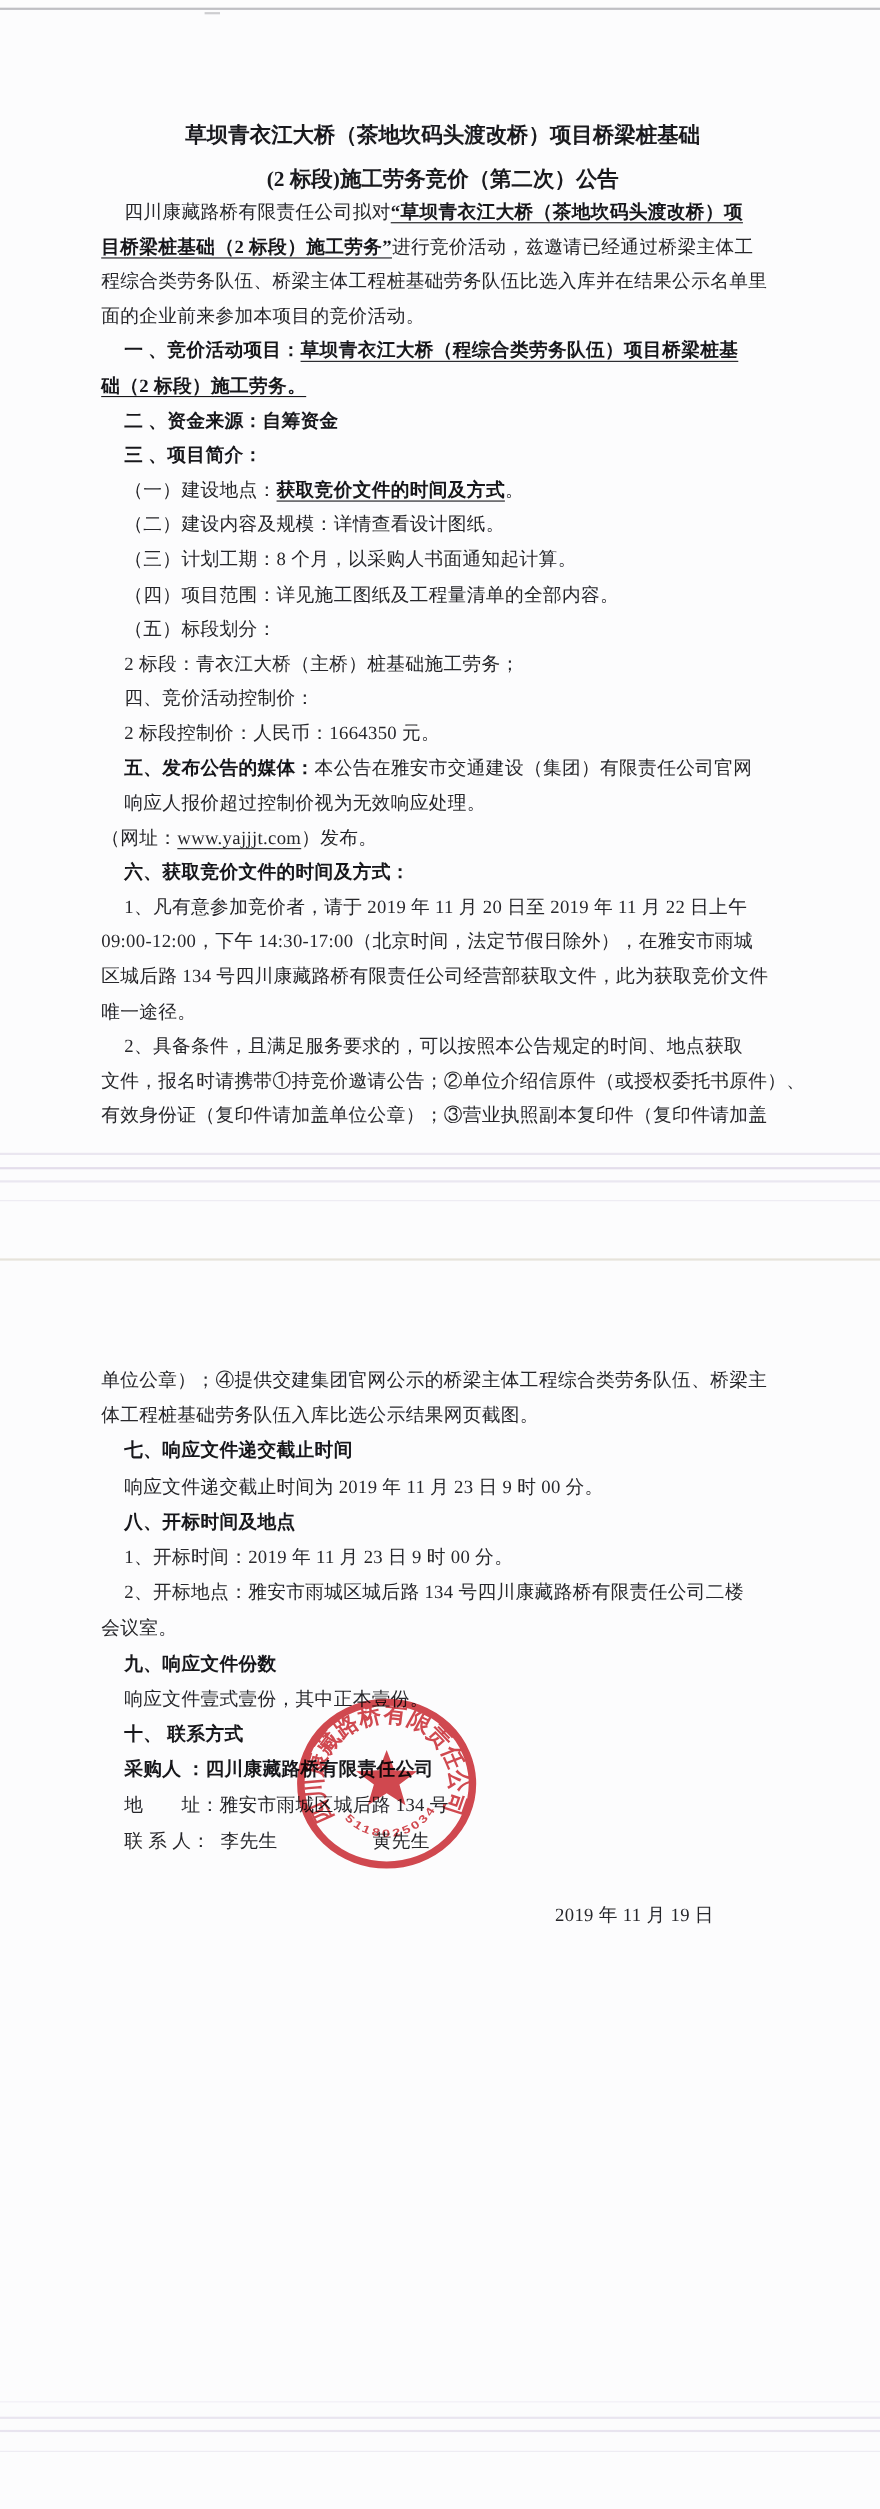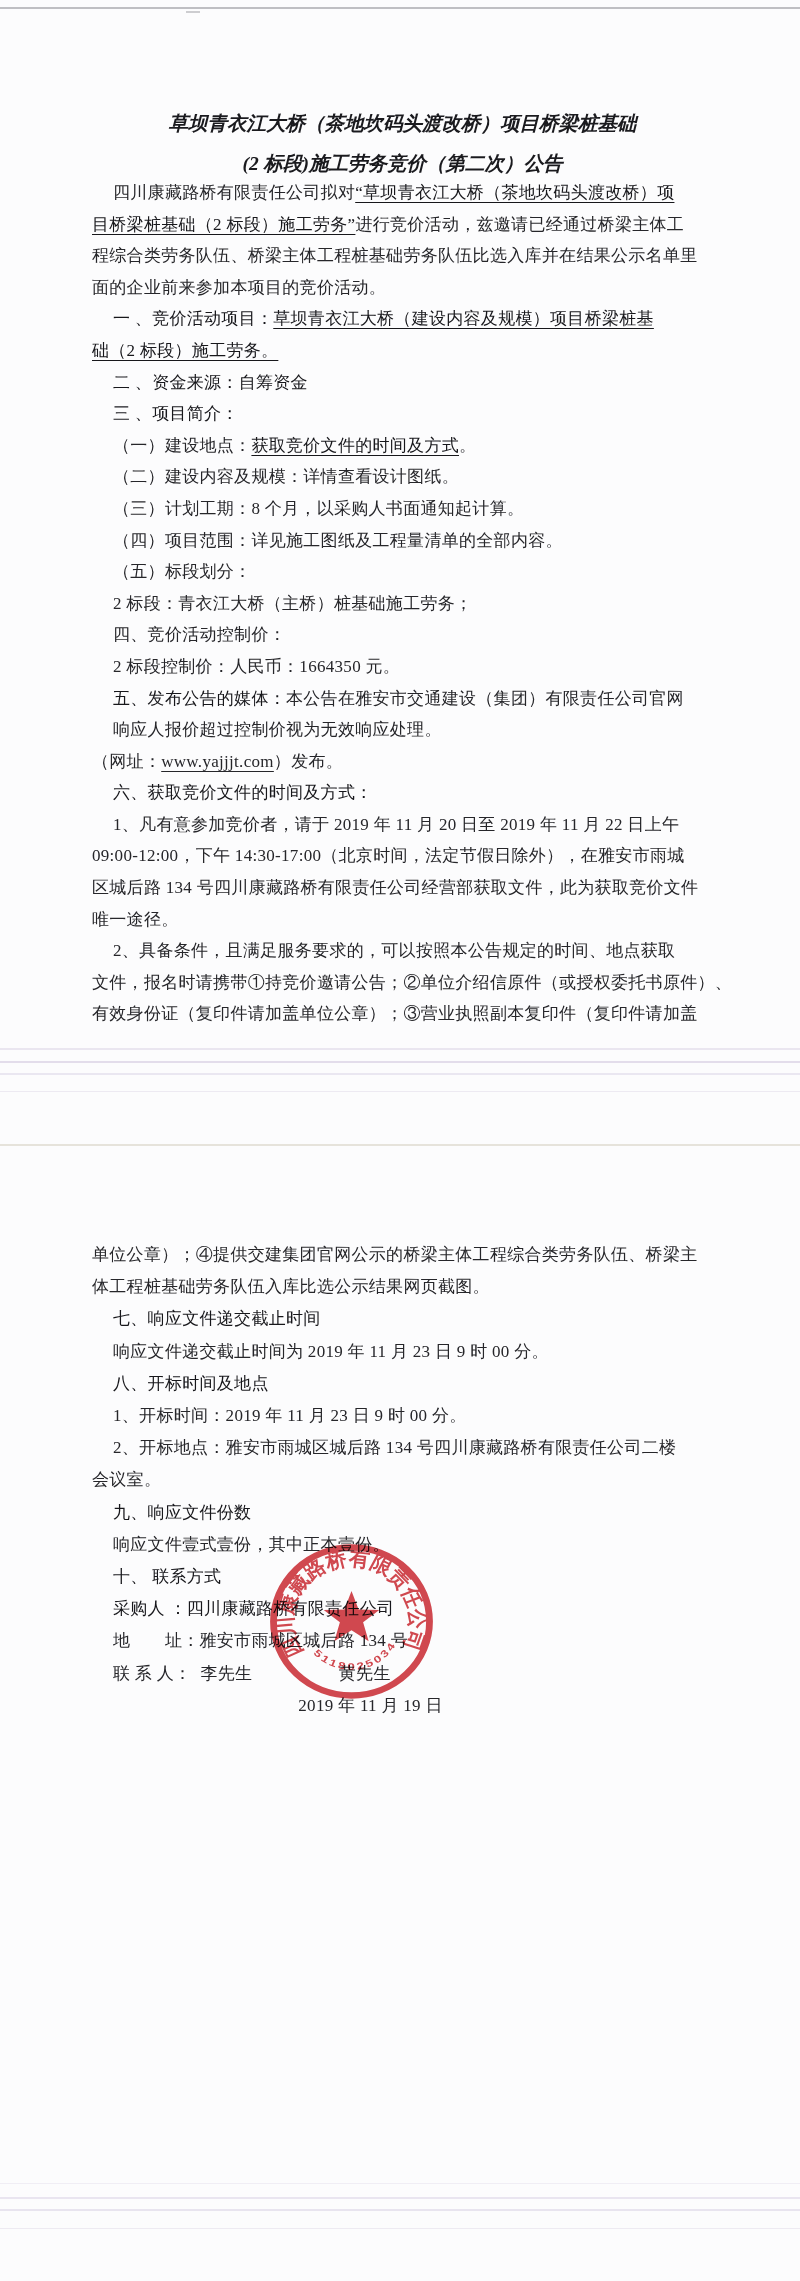--- a/index.html
+++ b/index.html
@@ -8,33 +8,33 @@
     background:#fcfcfd;
     font-family:"Liberation Serif","DejaVu Serif",serif;
     color:#26262a;
   }
   .doc{position:absolute;inset:0;}
   .scan-line{position:absolute;left:0;width:800px;pointer-events:none;}
   .title{
     position:absolute;left:92px;width:621px;top:104px;
     text-align:center;font-weight:700;font-size:19.5px;line-height:40px;color:#1a1a1e;
   }
-  .title .tline{white-space:pre;font-style:italic;}
+  .title .tline{white-space:pre;}
   .body1{
     position:absolute;left:92px;width:640px;top:177px;
     font-size:17px;line-height:31.6px;letter-spacing:0.3px;
   }
   .body2{
     position:absolute;left:92px;width:640px;top:1239px;
     font-size:17px;line-height:32.2px;letter-spacing:0.3px;
   }
   .line{white-space:pre;}
   .line.ind{text-indent:21px;}
-  .line.right{text-align:center;padding-right:83px;}
-  .line span.b{font-weight:400;color:#17171b;}
+  .line.right{text-align:right;padding-right:83px;margin-top:35px;}
+  .line span.b{font-weight:700;color:#17171b;}
   .line span.u{text-decoration:underline;text-underline-offset:4px;text-decoration-thickness:1.3px;}
   .stamp{
     position:absolute;left:254px;top:1529px;width:195px;height:185px;
     mix-blend-mode:multiply;opacity:0.92;z-index:5;
   }
   .stamp text{font-family:"Liberation Sans","DejaVu Sans",sans-serif;font-weight:700;}
 </style>
 </head>
 <body>
 
@@ -45,21 +45,21 @@
 
   <div class="title">
     <div class="tline">草坝青衣江大桥（茶地坎码头渡改桥）项目桥梁桩基础</div>
     <div class="tline">(2 标段)施工劳务竞价（第二次）公告</div>
   </div>
   <div class="body1" id="page1-body">
       <div class="line ind"><span class="">四川康藏路桥有限责任公司拟对</span><span class="b u">“草坝青衣江大桥（茶地坎码头渡改桥）项</span></div>
       <div class="line"><span class="b u">目桥梁桩基础（2 标段）施工劳务”</span><span class="">进行竞价活动，兹邀请已经通过桥梁主体工</span></div>
       <div class="line"><span class="">程综合类劳务队伍、桥梁主体工程桩基础劳务队伍比选入库并在结果公示名单里</span></div>
       <div class="line"><span class="">面的企业前来参加本项目的竞价活动。</span></div>
-      <div class="line ind"><span class="b">一 、竞价活动项目：</span><span class="b u">草坝青衣江大桥（建设内容及规模）项目桥梁桩基</span></div>
+      <div class="line ind"><span class="b">一 、竞价活动项目：</span><span class="b u">草坝青衣江大桥（程综合类劳务队伍）项目桥梁桩基</span></div>
       <div class="line"><span class="b u">础（2 标段）施工劳务。</span></div>
       <div class="line ind"><span class="b">二 、资金来源：自筹资金</span></div>
       <div class="line ind"><span class="b">三 、项目简介：</span></div>
       <div class="line ind"><span class="">（一）建设地点：</span><span class="b u">获取竞价文件的时间及方式</span><span class="">。</span></div>
       <div class="line ind"><span class="">（二）建设内容及规模：详情查看设计图纸。</span></div>
       <div class="line ind"><span class="">（三）计划工期：8 个月，以采购人书面通知起计算。</span></div>
       <div class="line ind"><span class="">（四）项目范围：详见施工图纸及工程量清单的全部内容。</span></div>
       <div class="line ind"><span class="">（五）标段划分：</span></div>
       <div class="line ind"><span class="">2 标段：青衣江大桥（主桥）桩基础施工劳务；</span></div>
       <div class="line ind"><span class="">四、竞价活动控制价：</span></div>

